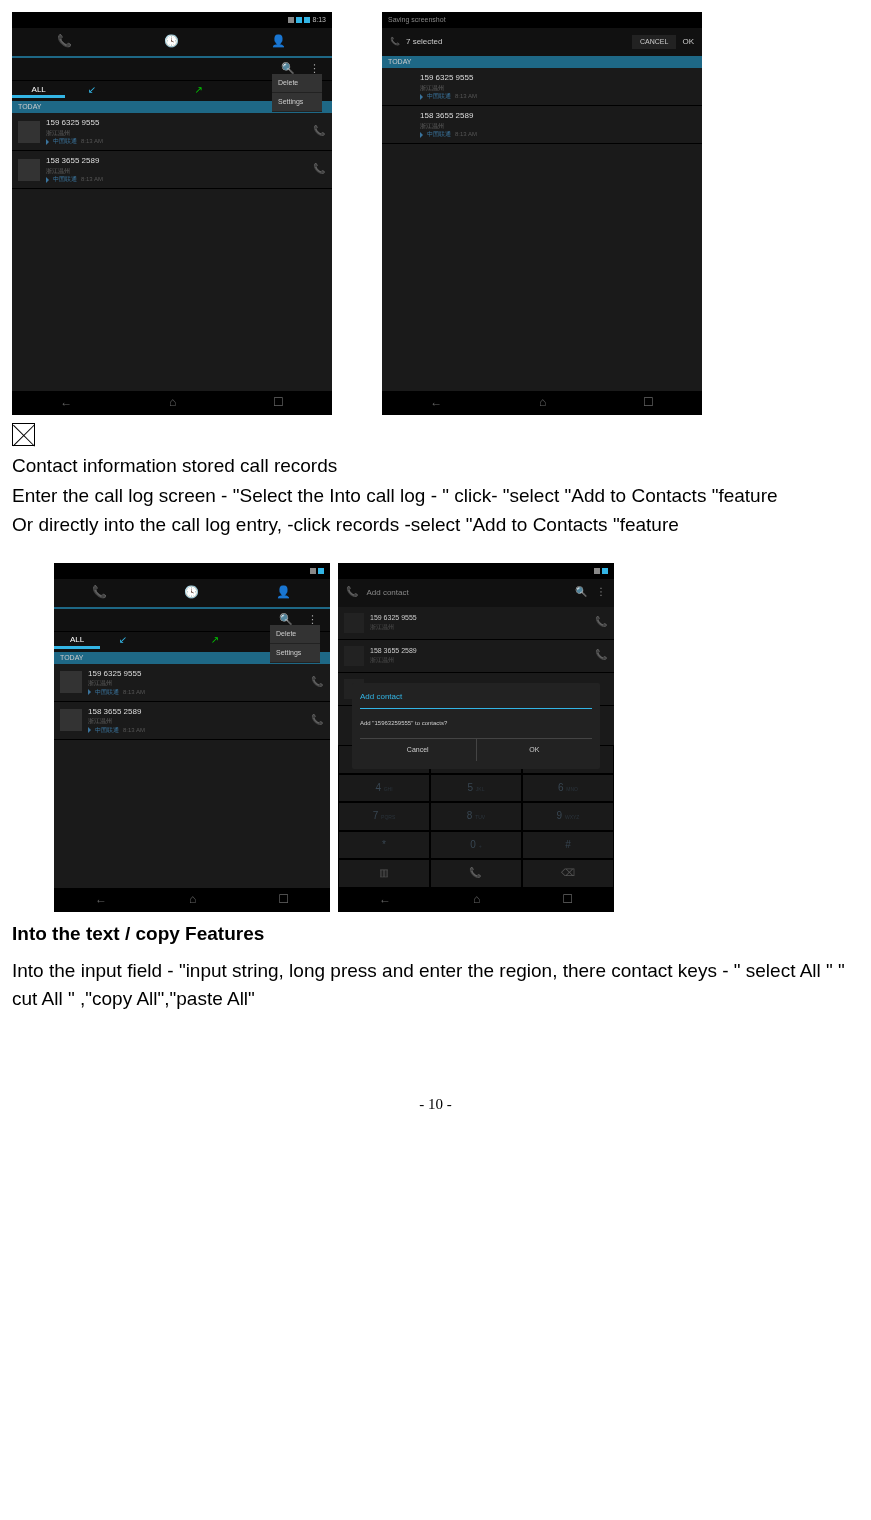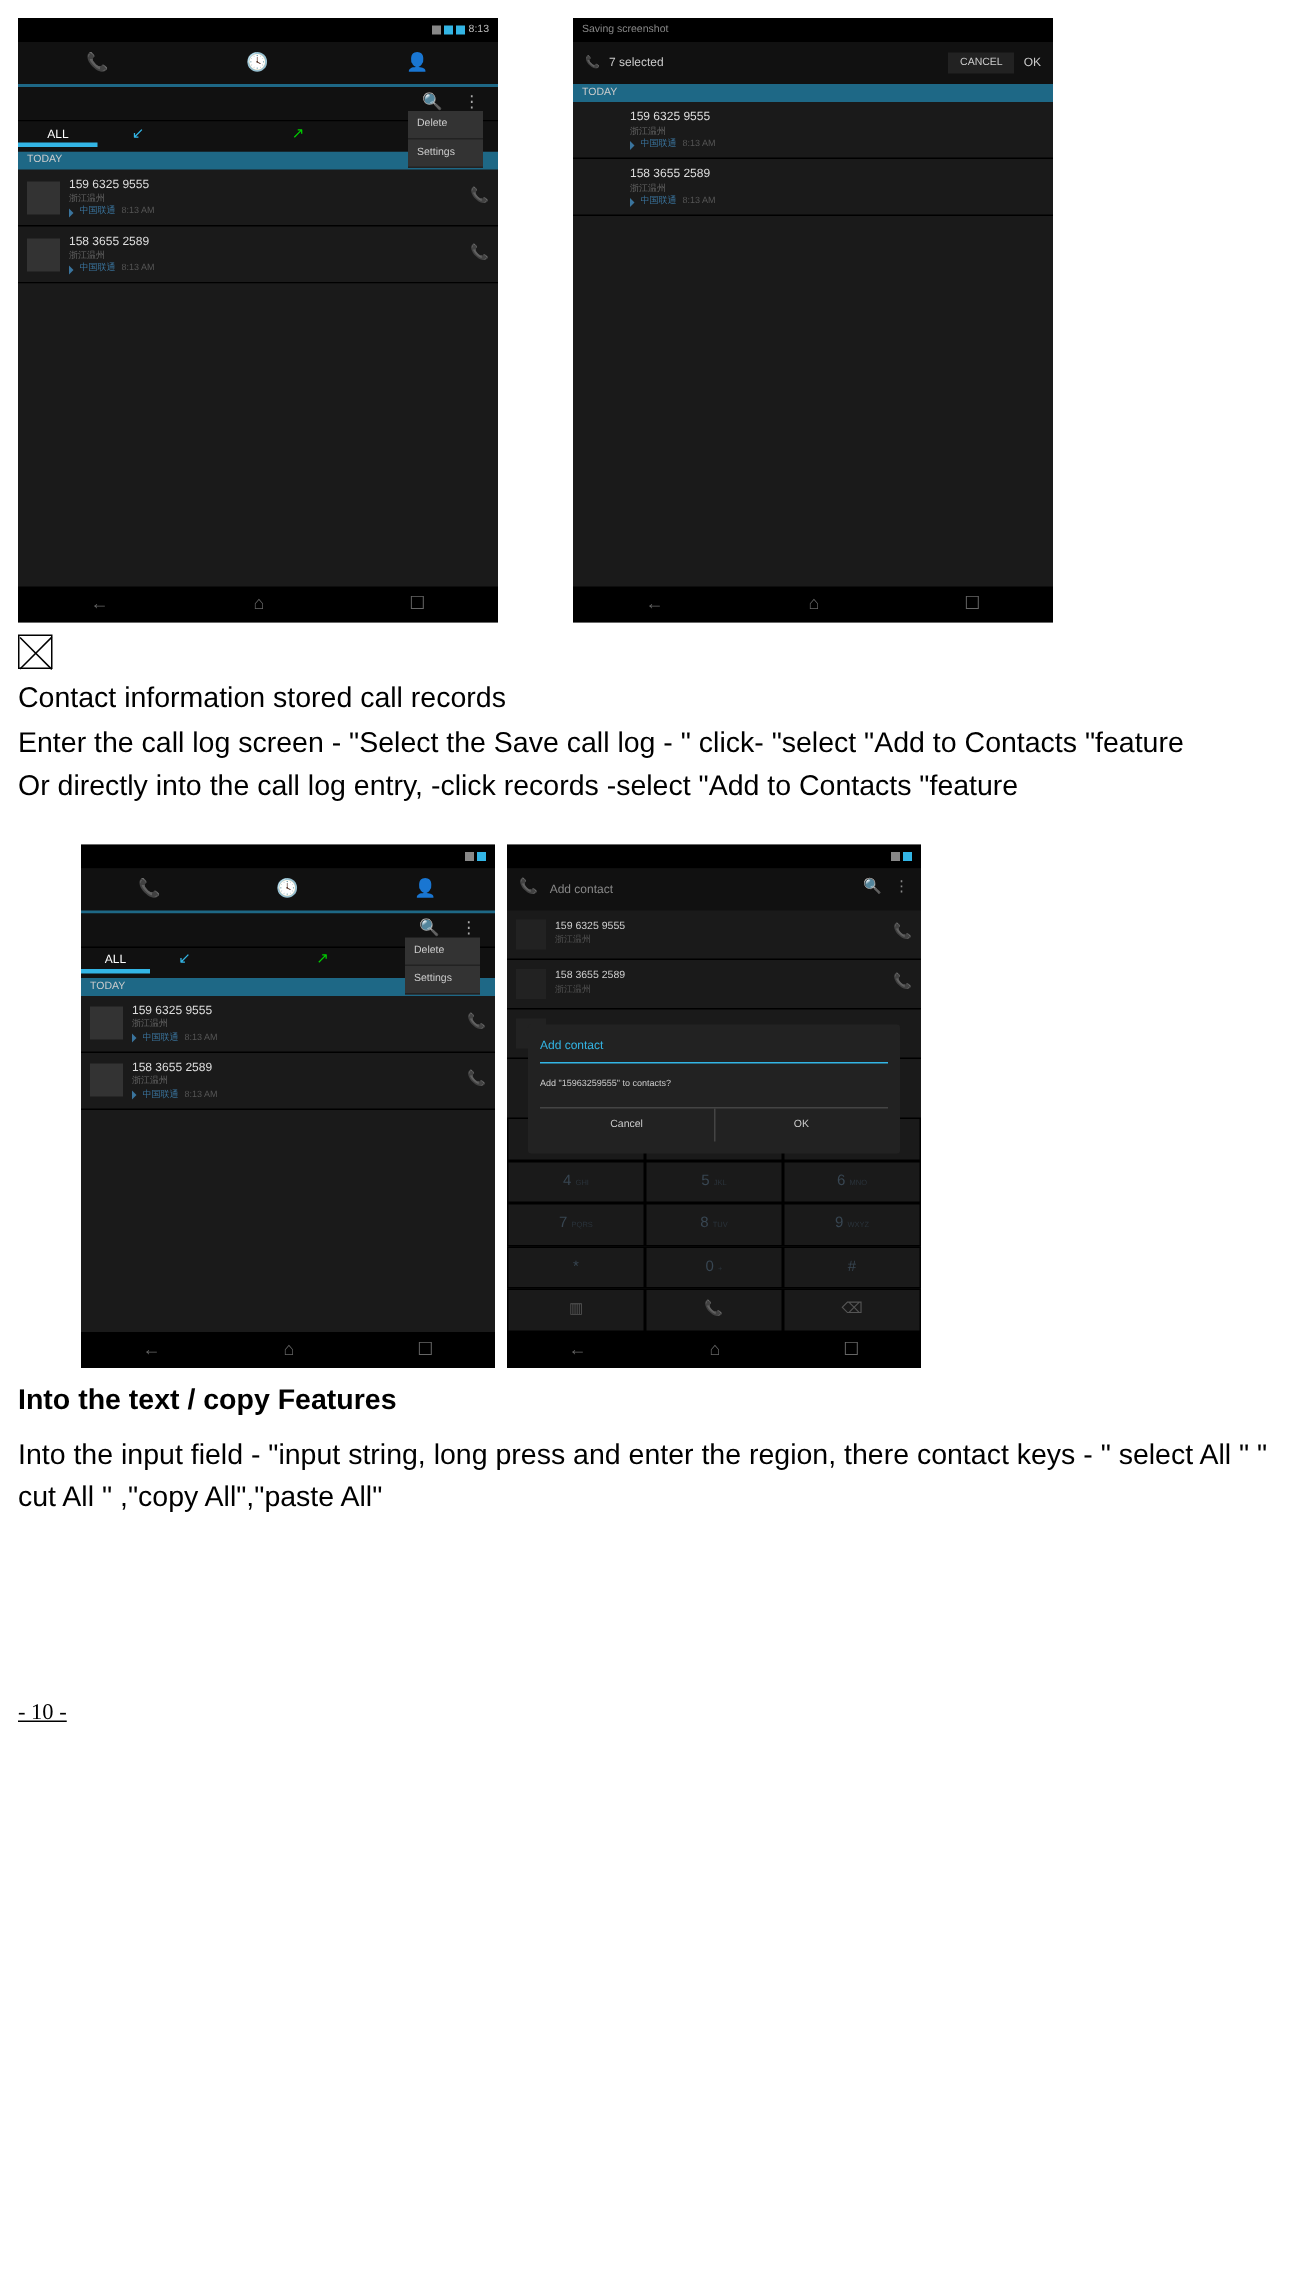--- a/index.html
+++ b/index.html
@@ -224,21 +224,21 @@
       background: #000;
       top: 50%;
       left: -20%;
       transform-origin: center;
     }
     .placeholder-box::before { transform: rotate(45deg); }
     .placeholder-box::after { transform: rotate(-45deg); }
 
     .body-text { margin: 0 0 2px 0; }
     .bold { font-weight: bold; }
-    .page-number { font-size: 15px; font-family: Georgia, serif; margin-top: 120px; text-decoration: underline; }
+    .page-number { text-align: center; font-size: 15px; font-family: Georgia, serif; margin-top: 82px; }
     .row2 { display: flex; gap: 8px; margin: 24px 0 8px 42px; }
 
     .lblue { color: #3a749d; }
     .micro-arrow { display: inline-block; width: 0; height: 0; border-left: 3px solid #3a749d; border-top: 3px solid transparent; border-bottom: 3px solid transparent; }
   </style>
 </head>
 <body>
 
 <div class="row">
 
@@ -352,21 +352,21 @@
       <span>⌂</span>
       <span>☐</span>
     </div>
   </div>
 
 </div>
 
 <div class="placeholder-box"></div>
 
 <p class="body-text">Contact information stored call records</p>
-<p class="body-text">Enter the call log screen - "Select the Save call log - " click- "select "Add to Contacts "feature</p>
+<p class="body-text">Enter the call log screen - "Select the Into call log - " click- "select "Add to Contacts "feature</p>
 <p class="body-text">Or directly into the call log entry, -click    records -select "Add to Contacts "feature</p>
 
 <div class="row2">
 
   <div class="screenshot small">
     <div class="statusbar">
         <div></div>
         <div class="sb-right">
           <span class="sb-icon grey"></span>
           <span class="sb-icon"></span>

